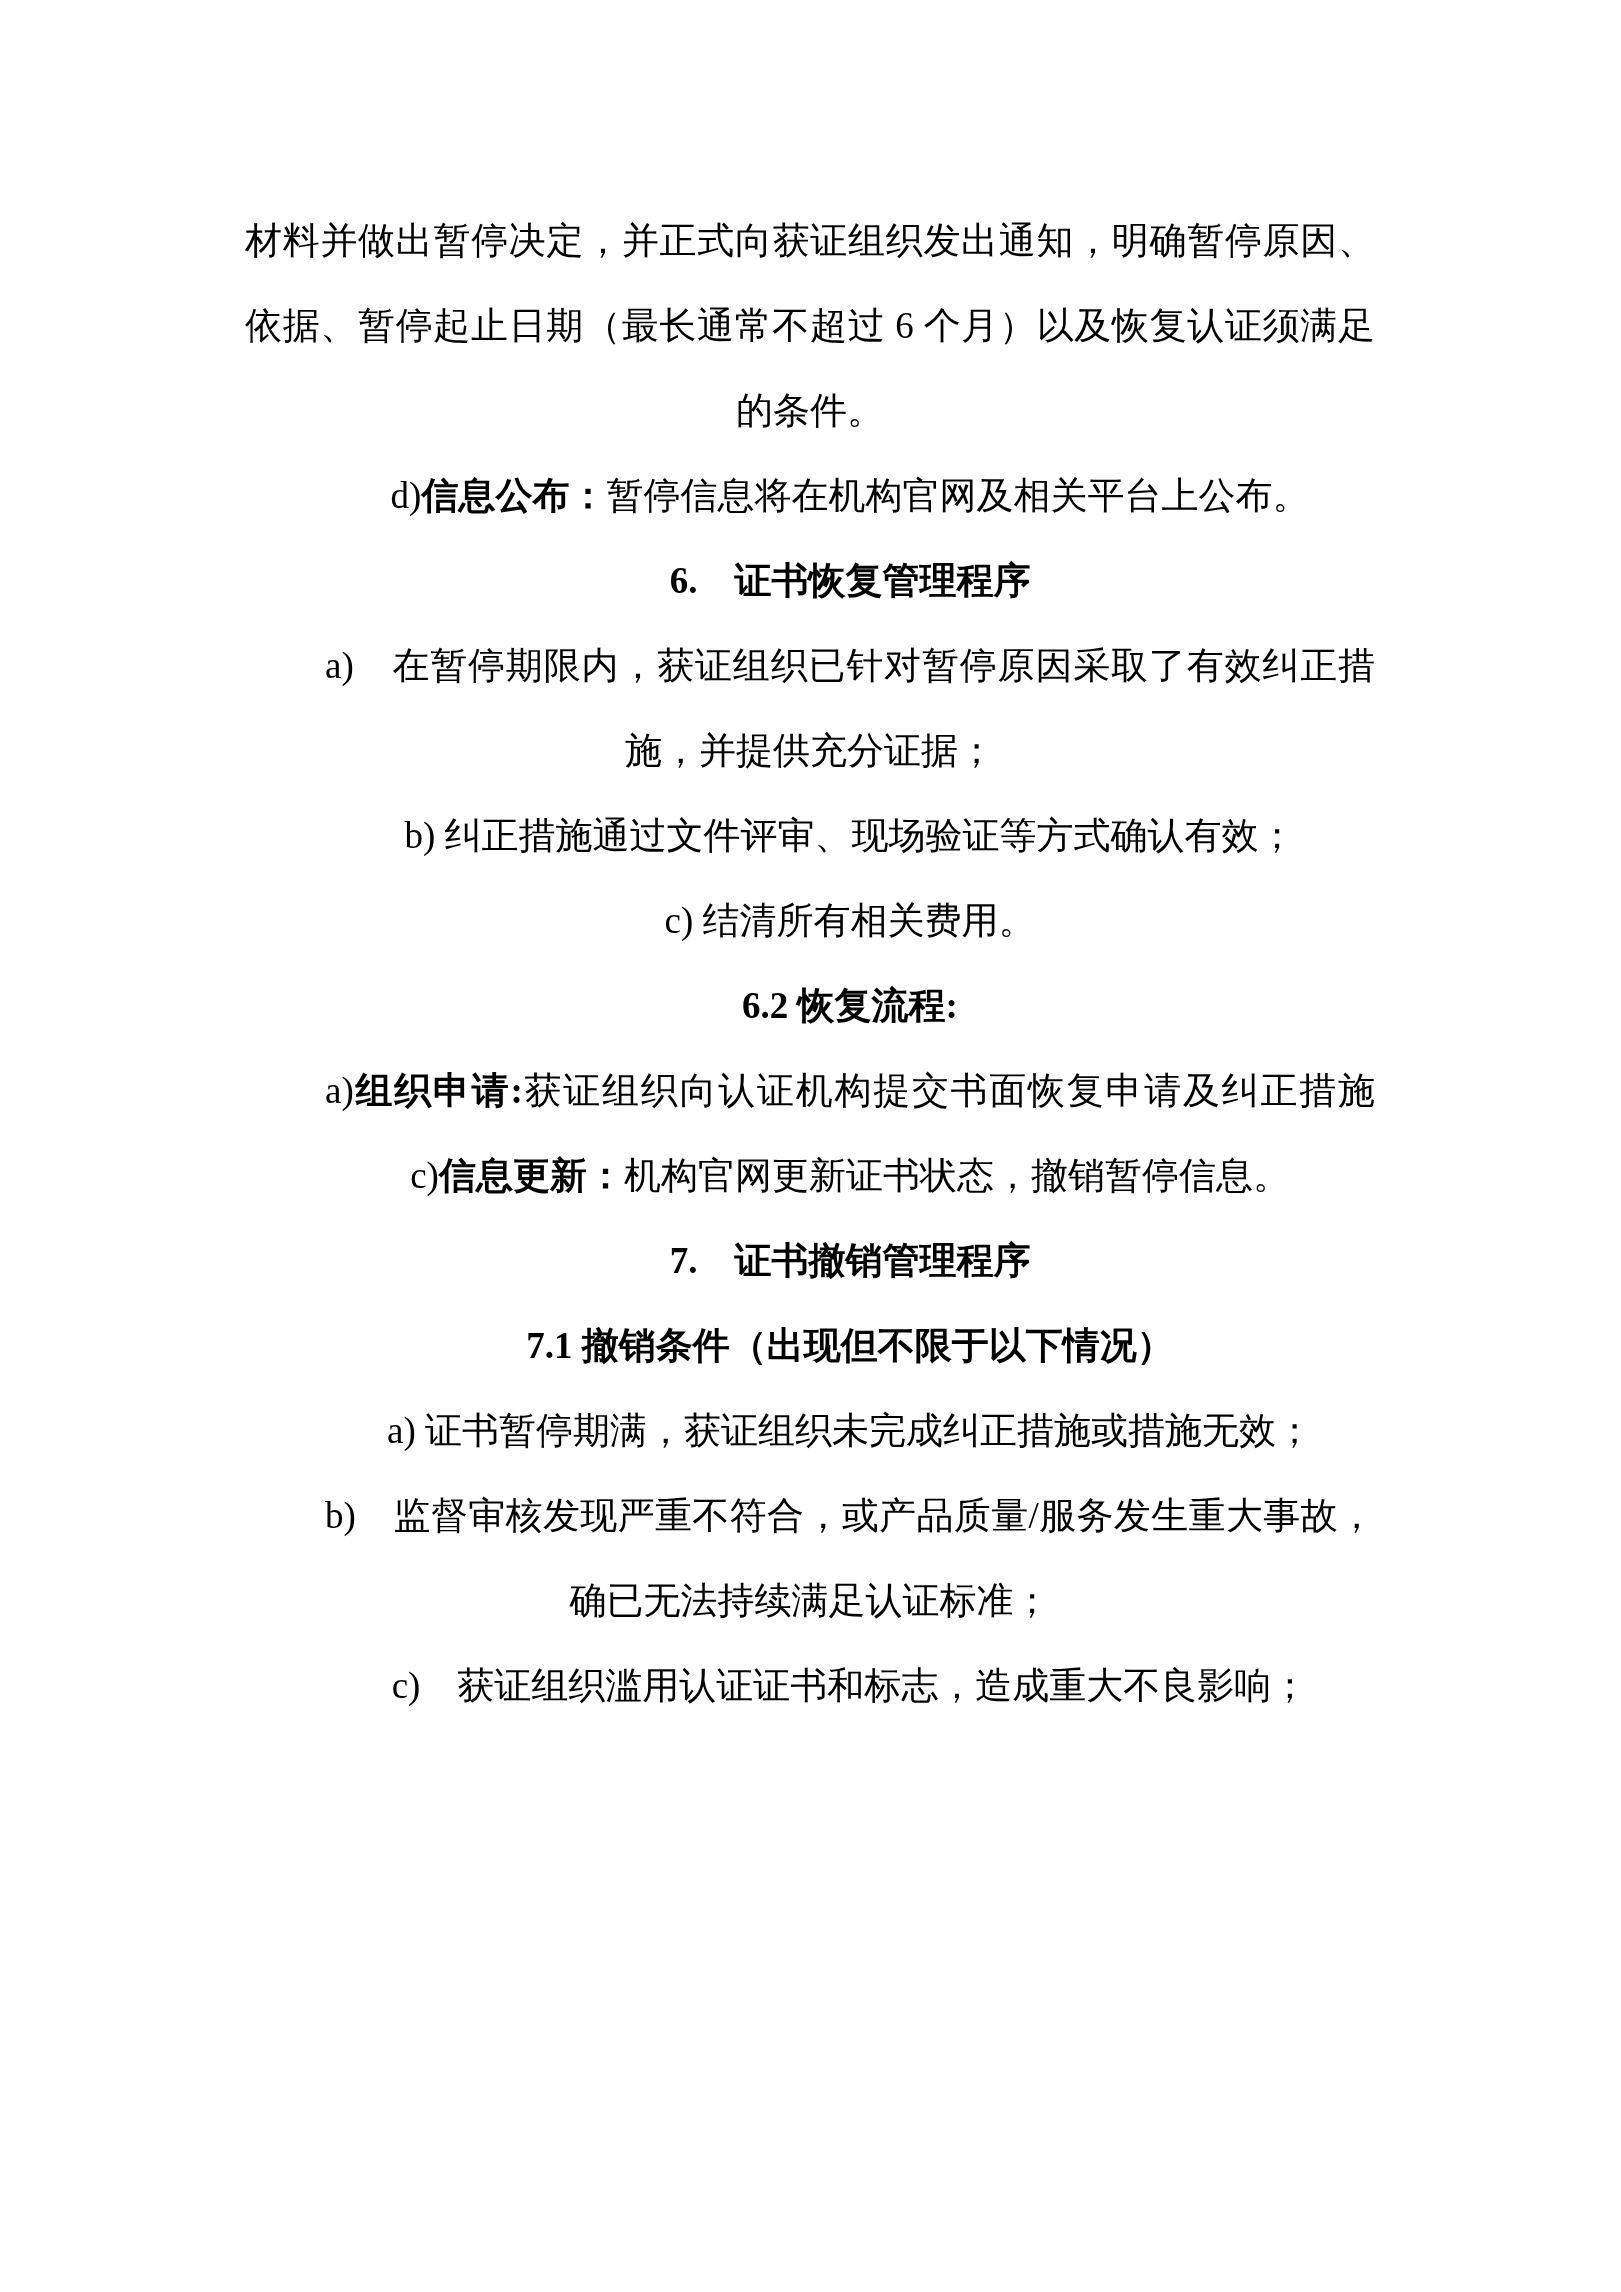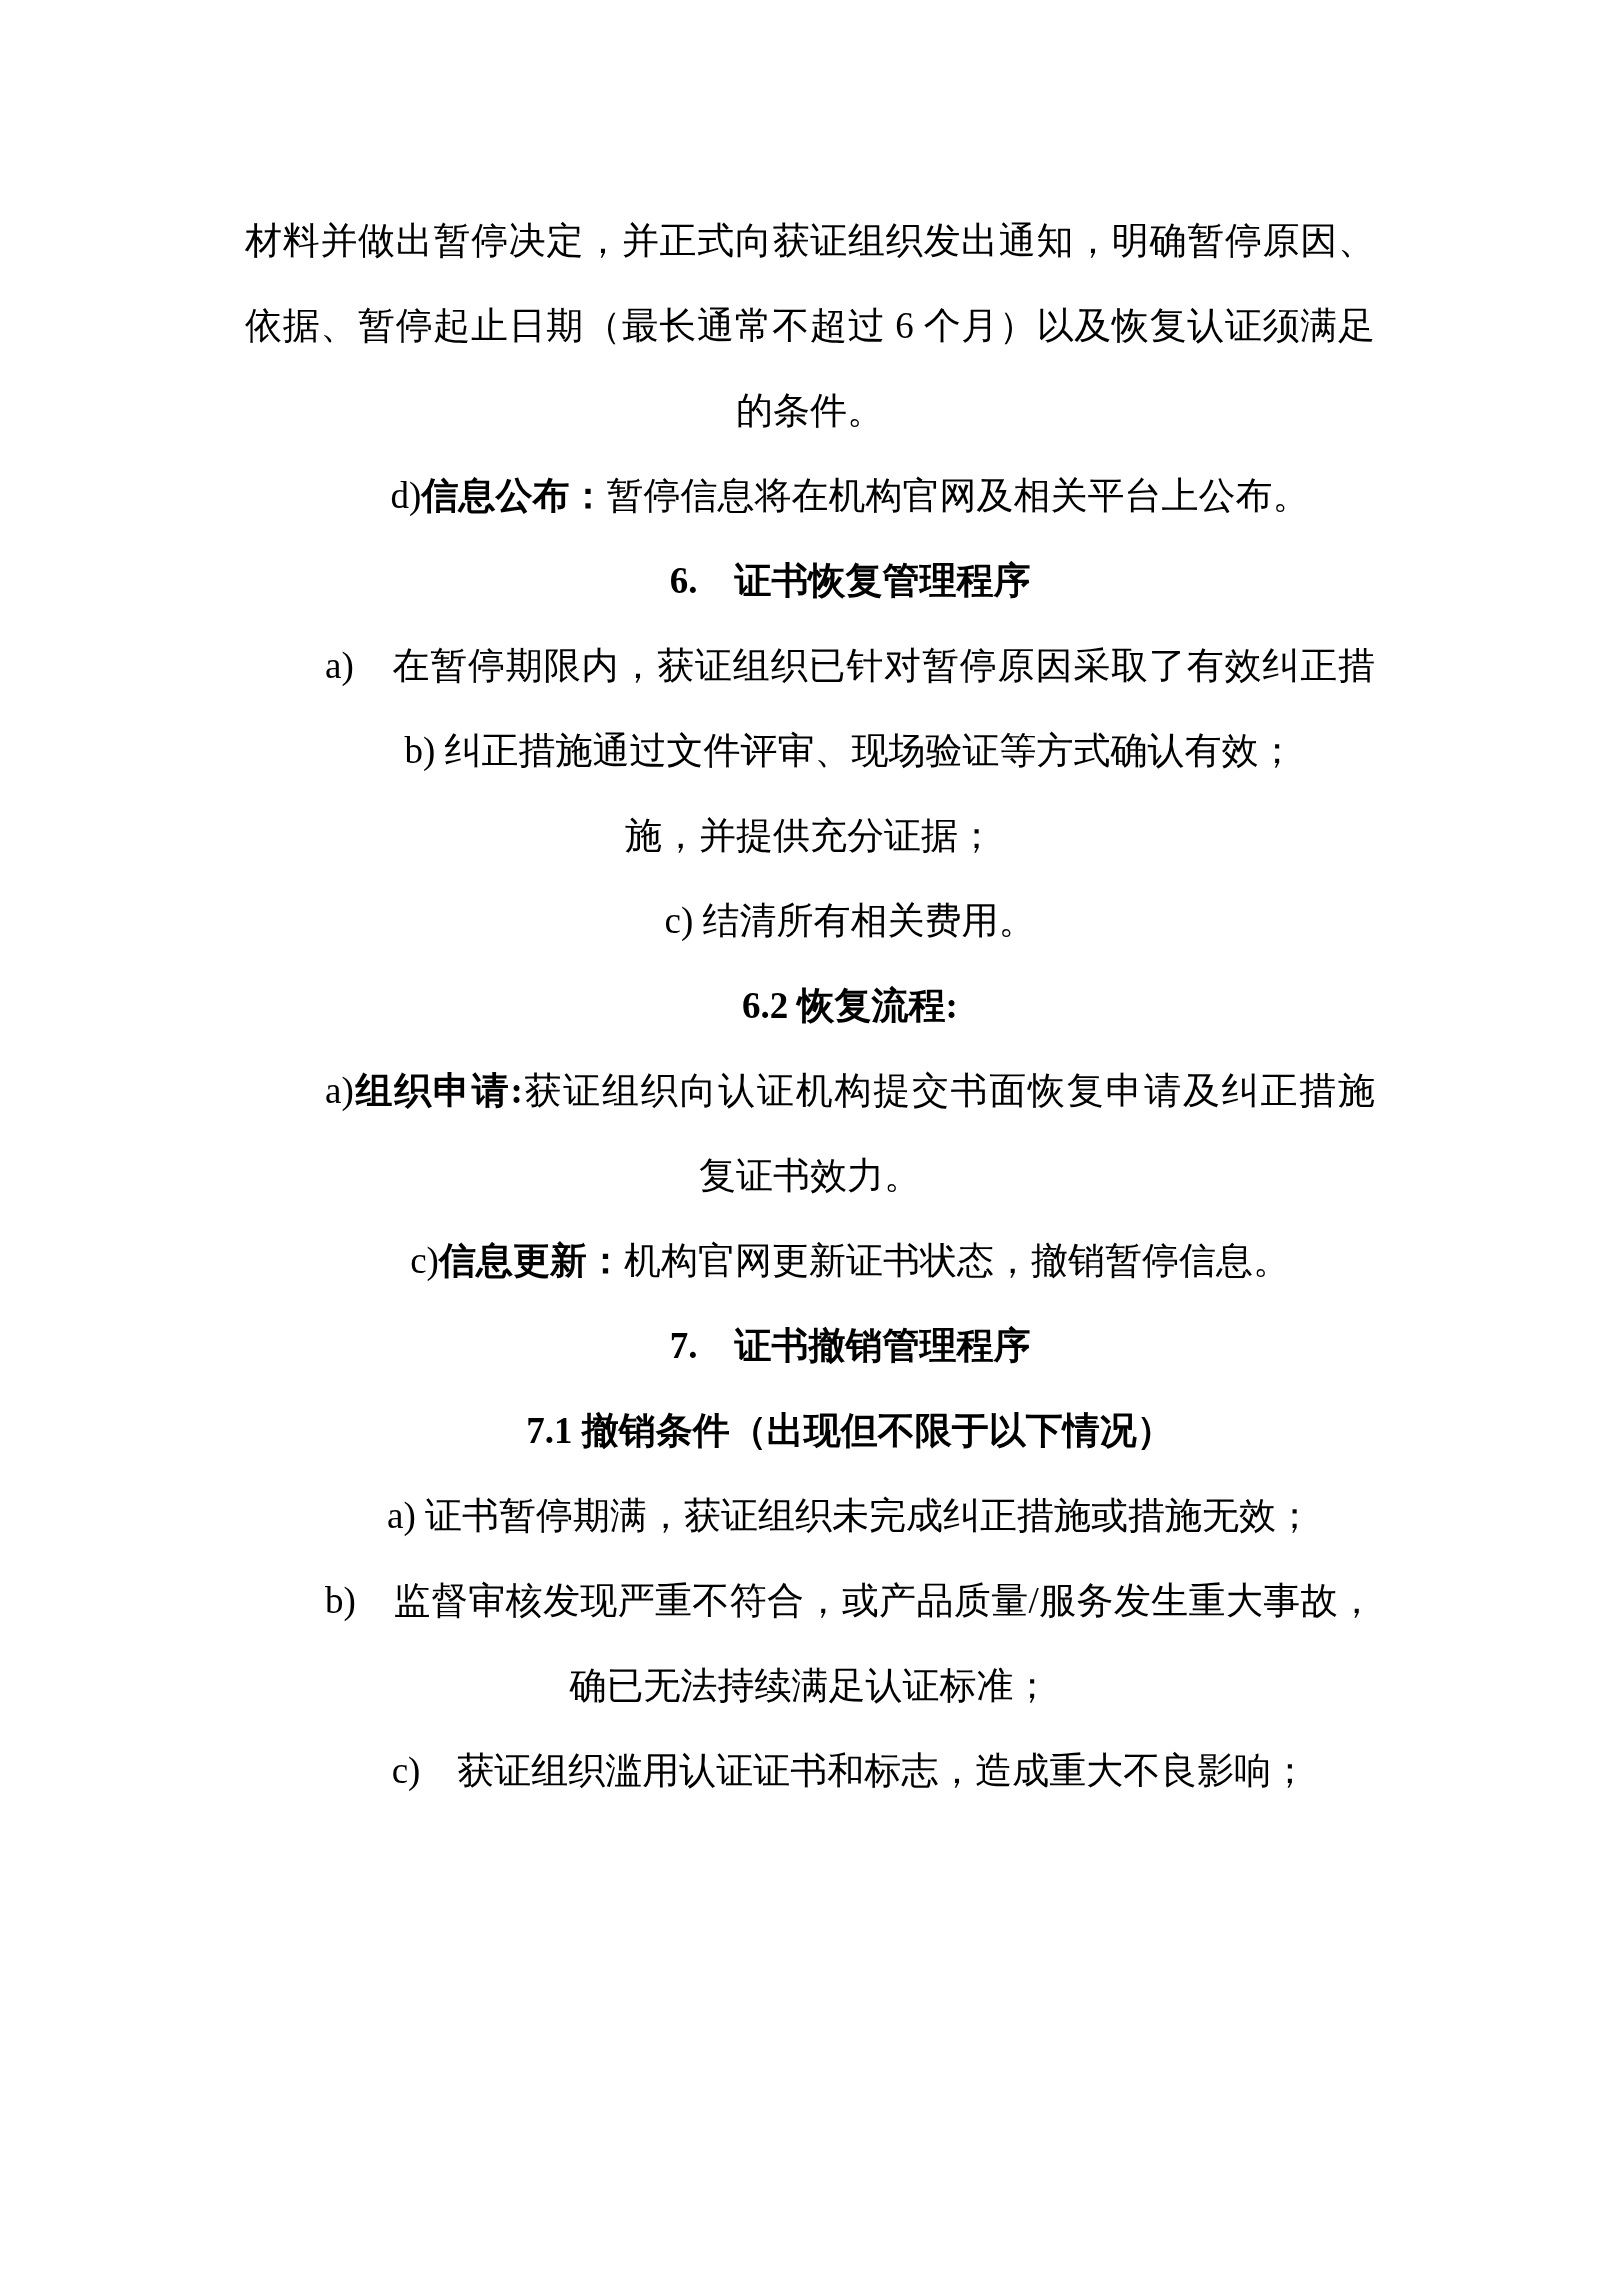--- a/index.html
+++ b/index.html
@@ -45,26 +45,25 @@
 <body>
 
 <div class="page">
   <div class="doc">
       <div class="line fill"><span class="seg">材料并做出暂停决定，并正式向获证组织发出通知，明确暂停原因、</span></div>
       <div class="line fill"><span class="seg">依据、暂停起止日期（最长通常不超过 6 个月）以及恢复认证须满足</span></div>
       <div class="line"><span class="seg">的条件。</span></div>
       <div class="line ind"><span class="seg">d)</span><span class="seg b">信息公布：</span><span class="seg">暂停信息将在机构官网及相关平台上公布。</span></div>
       <div class="line ind"><span class="seg b">6.　证书恢复管理程序</span></div>
       <div class="line ind fill"><span class="seg">a)　在暂停期限内，获证组织已针对暂停原因采取了有效纠正措</span></div>
+      <div class="line"><span class="seg">施，并提供充分证据；</span></div>
       <div class="line ind"><span class="seg">b) 纠正措施通过文件评审、现场验证等方式确认有效；</span></div>
-      <div class="line"><span class="seg">施，并提供充分证据；</span></div>
       <div class="line ind"><span class="seg">c) 结清所有相关费用。</span></div>
       <div class="line ind"><span class="seg b">6.2 恢复流程:</span></div>
       <div class="line ind fill"><span class="seg">a)</span><span class="seg b">组织申请:</span><span class="seg">获证组织向认证机构提交书面恢复申请及纠正措施</span></div>
-      <div class="line"><span class="seg">复证书效力。</span></div>
       <div class="line ind"><span class="seg">c)</span><span class="seg b">信息更新：</span><span class="seg">机构官网更新证书状态，撤销暂停信息。</span></div>
       <div class="line ind"><span class="seg b">7.　证书撤销管理程序</span></div>
       <div class="line ind"><span class="seg b">7.1 撤销条件（出现但不限于以下情况）</span></div>
       <div class="line ind"><span class="seg">a) 证书暂停期满，获证组织未完成纠正措施或措施无效；</span></div>
       <div class="line ind fill"><span class="seg">b)　监督审核发现严重不符合，或产品质量/服务发生重大事故，</span></div>
       <div class="line"><span class="seg">确已无法持续满足认证标准；</span></div>
       <div class="line ind"><span class="seg">c)　获证组织滥用认证证书和标志，造成重大不良影响；</span></div>
     </div>
 </div>
 

